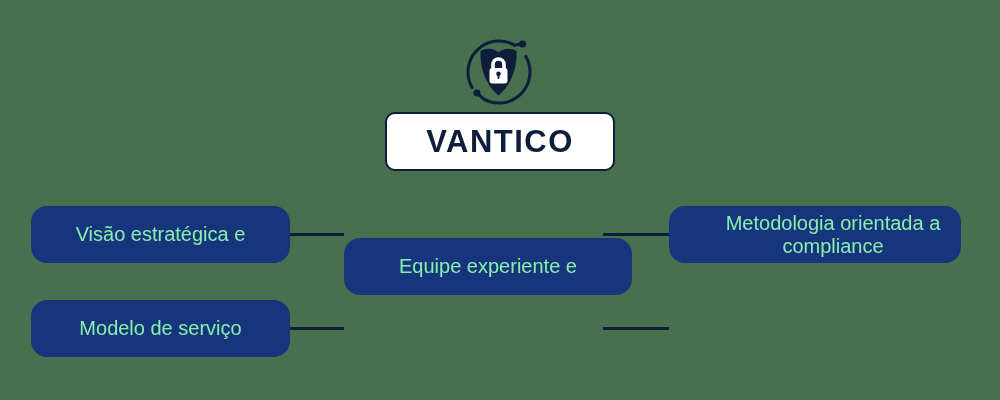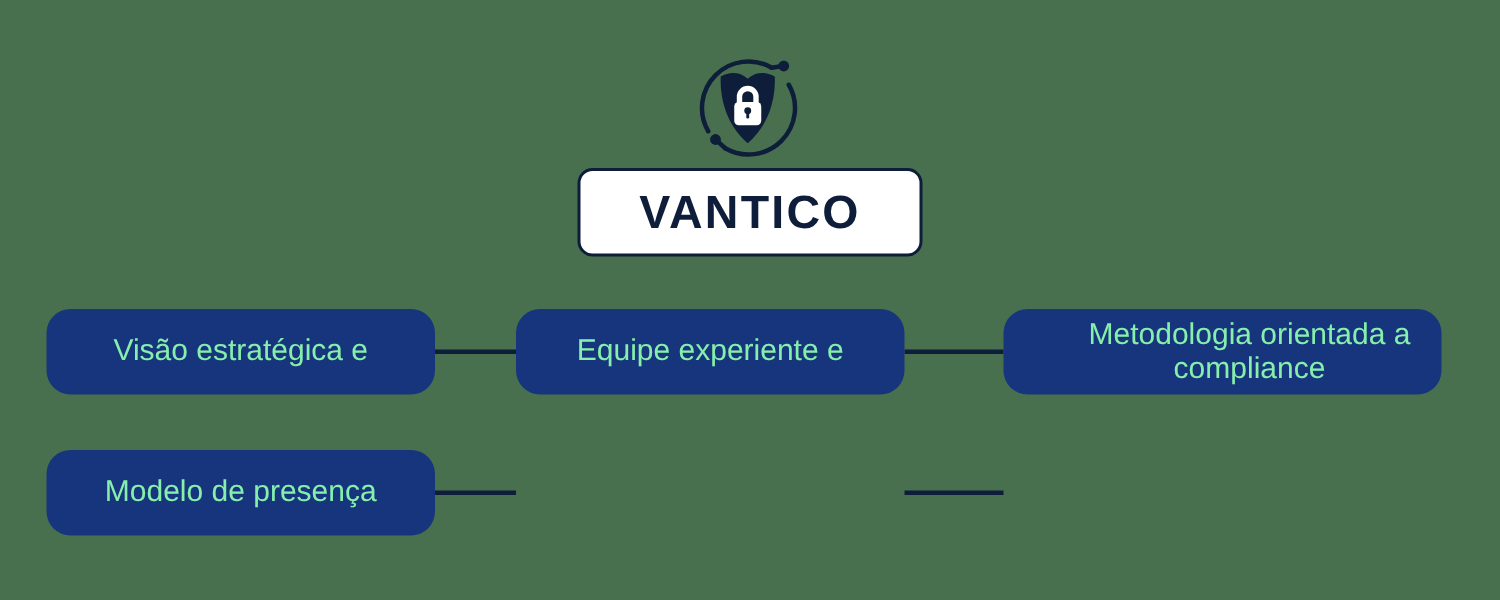--- a/index.html
+++ b/index.html
@@ -18,21 +18,21 @@
   }
   .node{
     position:absolute;background:#17357D;border-radius:16px;color:#86efac;
     display:flex;flex-direction:column;align-items:center;justify-content:center;
     text-align:center;font-size:20px;line-height:1.12;box-sizing:border-box;
     padding:4px 8px;
   }
   .r1{top:206px;height:57px;}
   .r2{top:300px;height:57px;}
   .c1{left:31px;width:259px;}
-  .c2{left:344px;width:259px;}
+  .c2{left:344px;width:288px;margin-top:32px;}
   .c3{left:669px;width:292px;padding-left:44px;}
   .connector{position:absolute;height:3px;background:#0D1D3A;}
   .cn-a{left:290px;width:54px;}
   .cn-b{left:603px;width:66px;}
   .cn-r1{top:233px;}
   .cn-r2{top:327px;}
 </style>
 </head>
 <body>
 
@@ -77,17 +77,17 @@
   </div>
   <div class="node r1 c2">
     <span>Equipe experiente e</span>
   </div>
   <div class="node r1 c3">
     <span>Metodologia orientada a</span>
     <span>compliance</span>
   </div>
 
   <div class="node r2 c1">
-    <span>Modelo de presença</span>
+    <span>Modelo de serviço</span>
     <span></span>
   </div>
 
 </div>
 
 </body></html>

